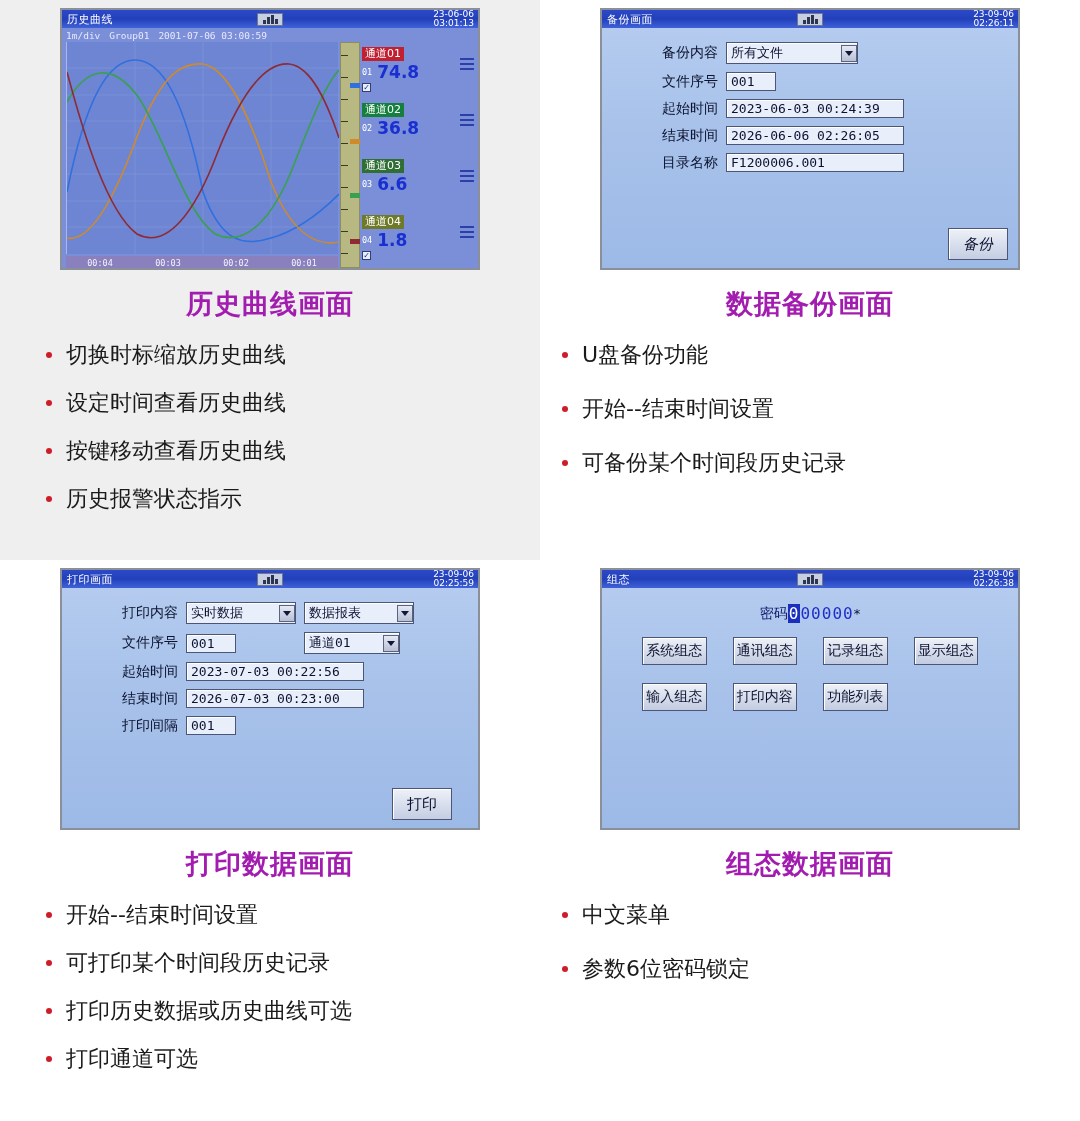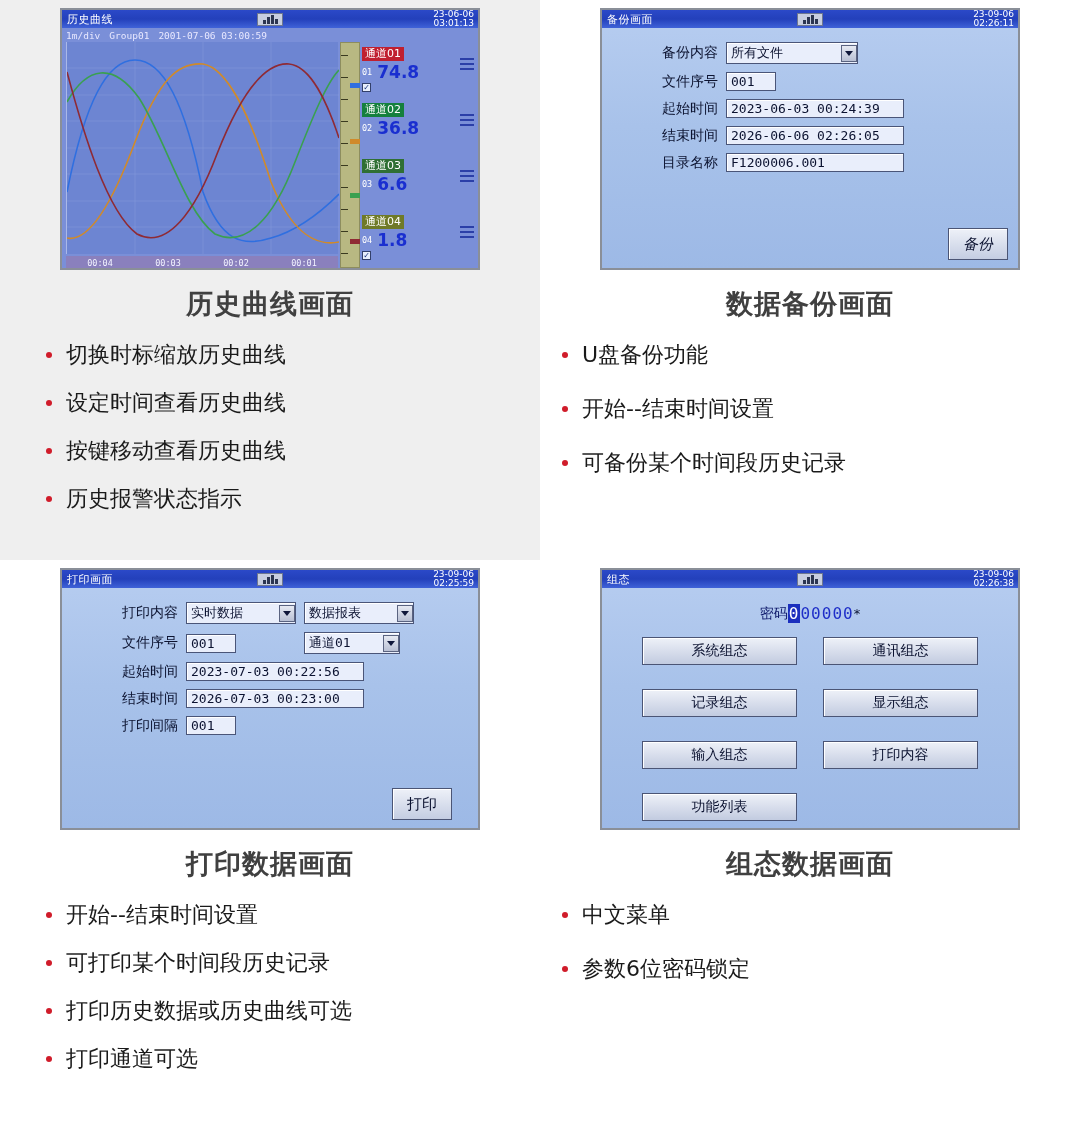--- a/index.html
+++ b/index.html
@@ -162,39 +162,39 @@
   
   .print-btn-wrap { position: absolute; right: 26px; bottom: 18px; }
 
   
   .cfg-pass { display: flex; align-items: center; justify-content: center; gap: 0; padding-top: 6px; }
   .cfg-pass .lbl { color: #0f1a6b; font-size: 14px; }
   .cfg-pass .pv { font-family: "DejaVu Sans Mono", monospace; font-size: 16px; color: #1e2ec8; letter-spacing: 1px; }
   .cfg-pass .pv .hl { background: #1b2fbe; color: #ffffff; padding: 0 1px; }
   .cfg-pass .star { color: #0b1230; font-size: 13px; }
   .cfg-grid {
-    display: grid; grid-template-columns: 1fr 1fr;
-    gap: 24px 26px;
+    display: grid; grid-template-columns: 1fr 1fr 1fr 1fr;
+    gap: 18px 26px;
     padding: 14px 40px 0 40px;
   }
   .cfg-btn {
     background: linear-gradient(180deg,#eef1f8,#c2cbe0);
     border: 1px solid #4b5575;
     box-shadow: inset 1px 1px 0 #ffffff;
     text-align: center; font-size: 14px; color: #0b1230;
     padding: 4px 0;
     font-family: "DejaVu Sans", sans-serif;
   }
 
   
   .caption {
     text-align: center;
     font-size: 27px;
     font-weight: bold;
-    color: #404040;
+    color: #a21caf;
     margin-top: 16px;
     letter-spacing: 1px;
     font-family: "DejaVu Sans", sans-serif;
   }
   .bullets { margin: 18px 0 0 0; padding: 0 0 0 46px; list-style: none; }
   .q2 .bullets, .q4 .bullets { padding-left: 22px; }
   .bullets li {
     position: relative;
     font-size: 22px;
     color: #1a1a1a;

